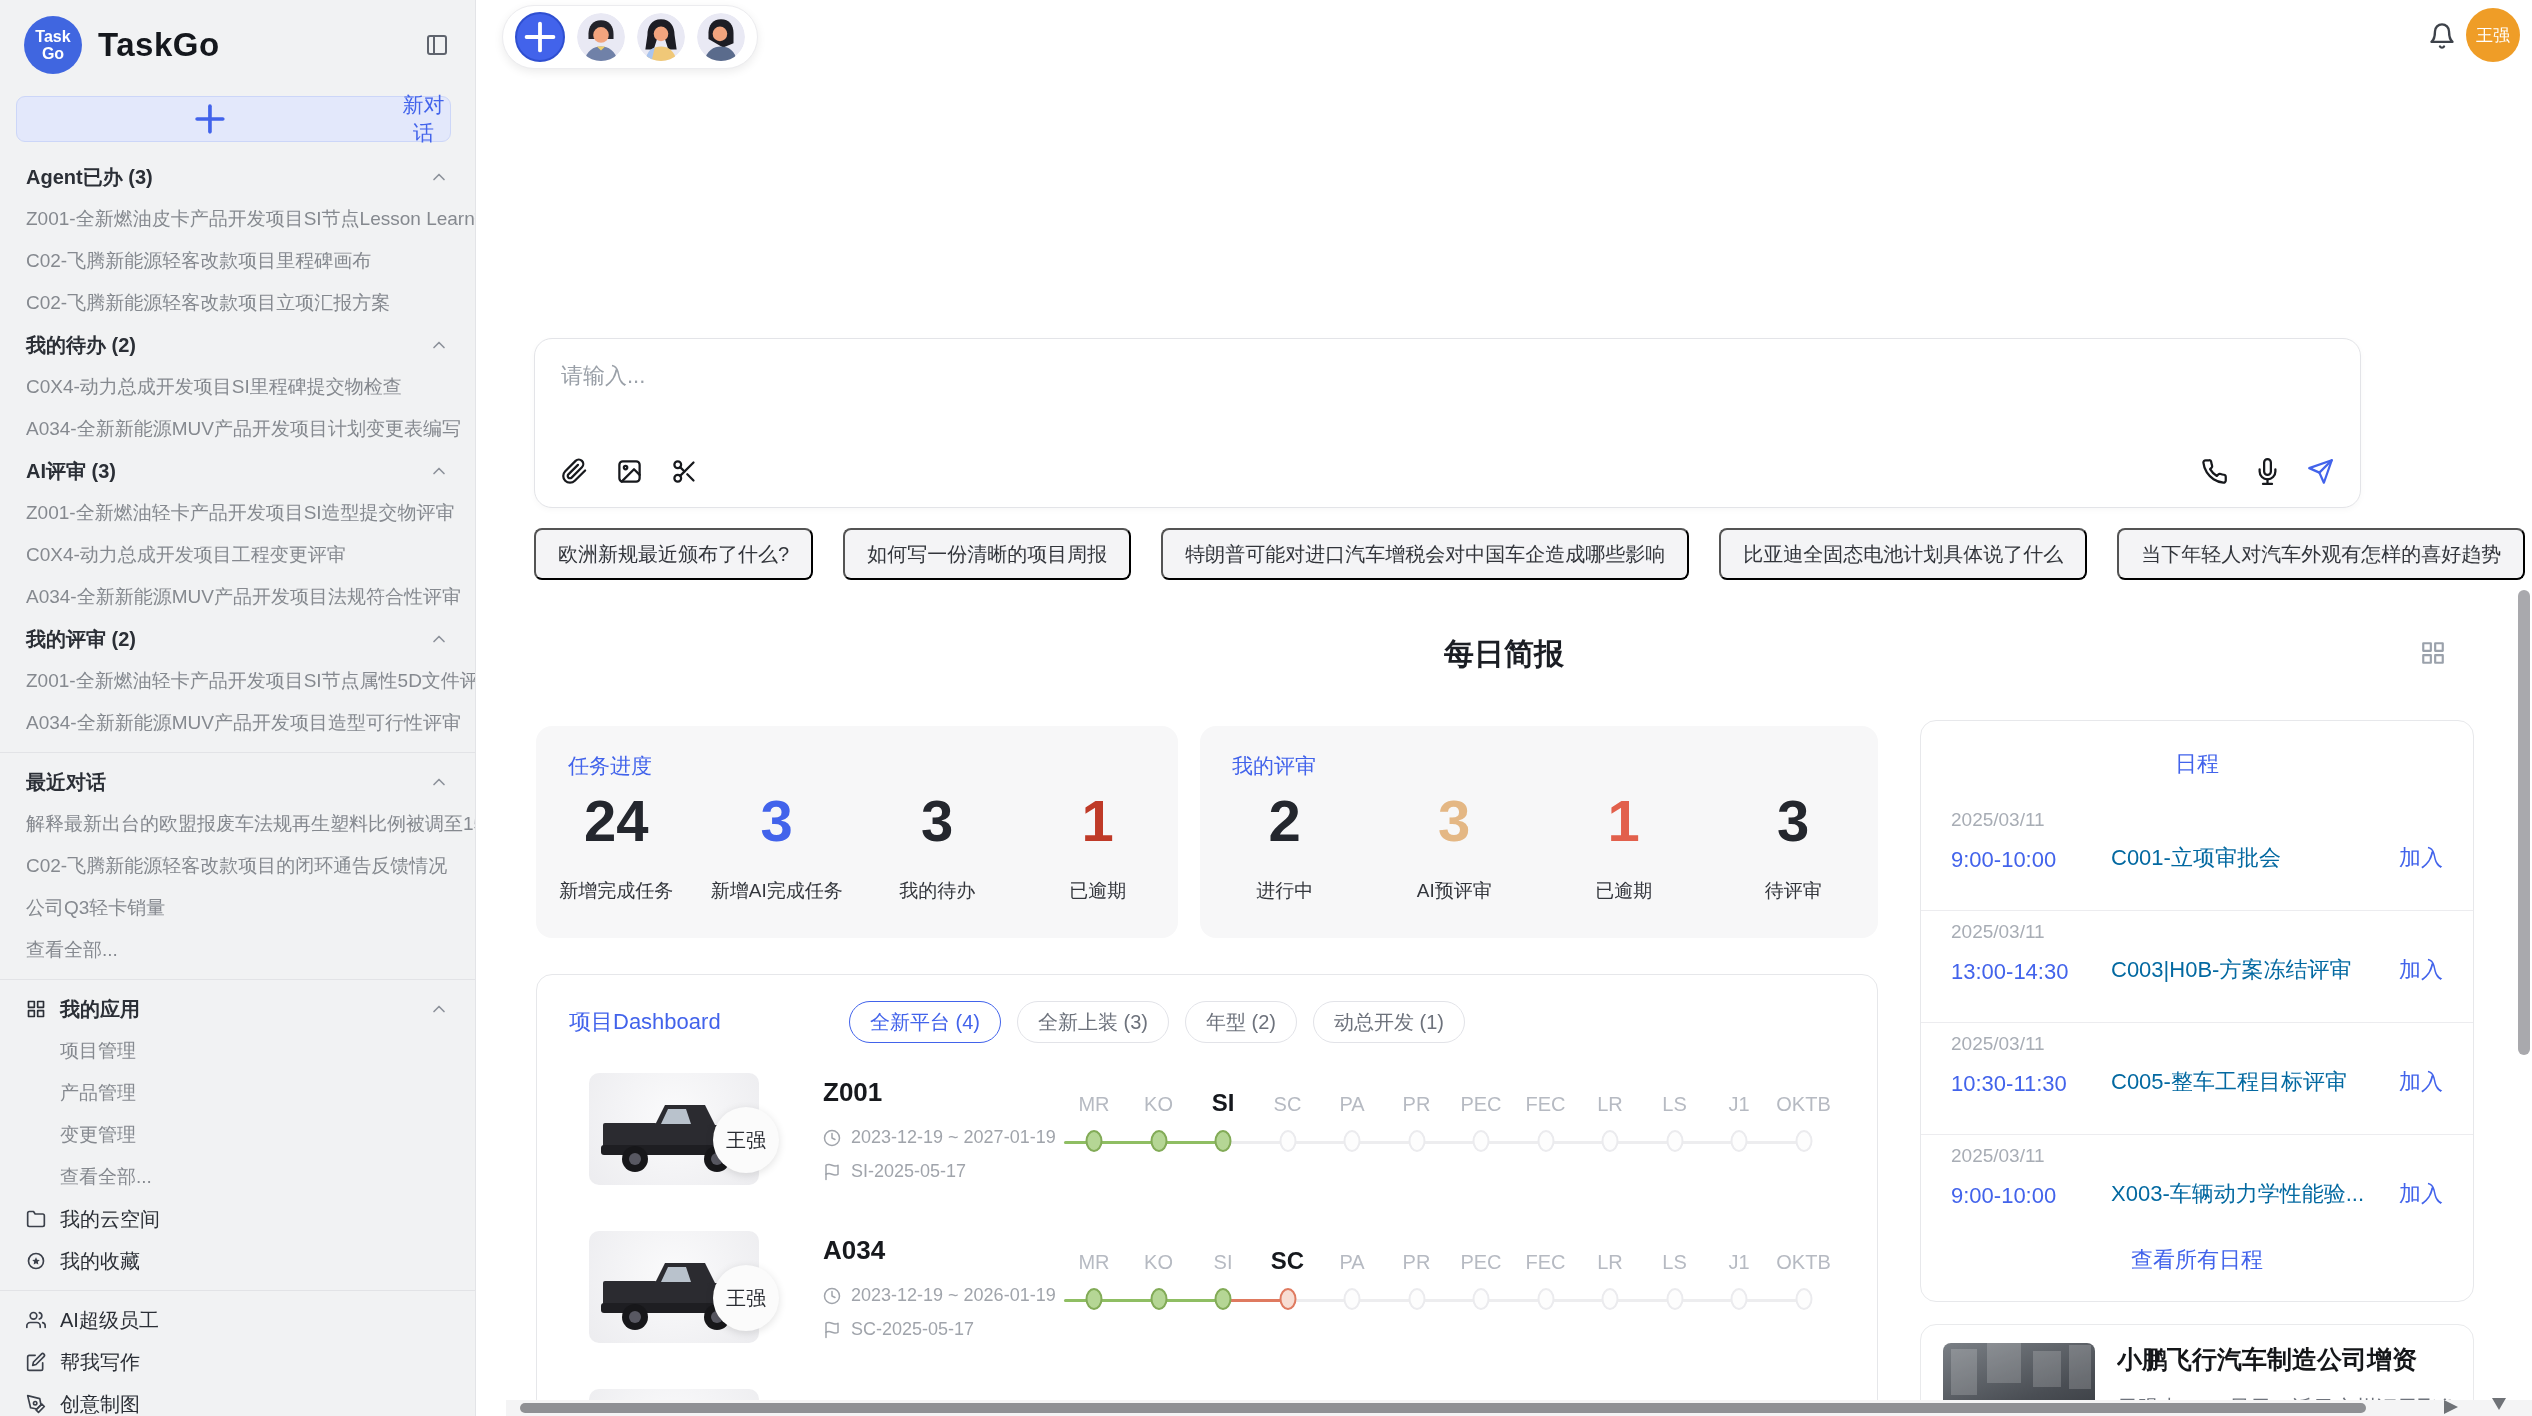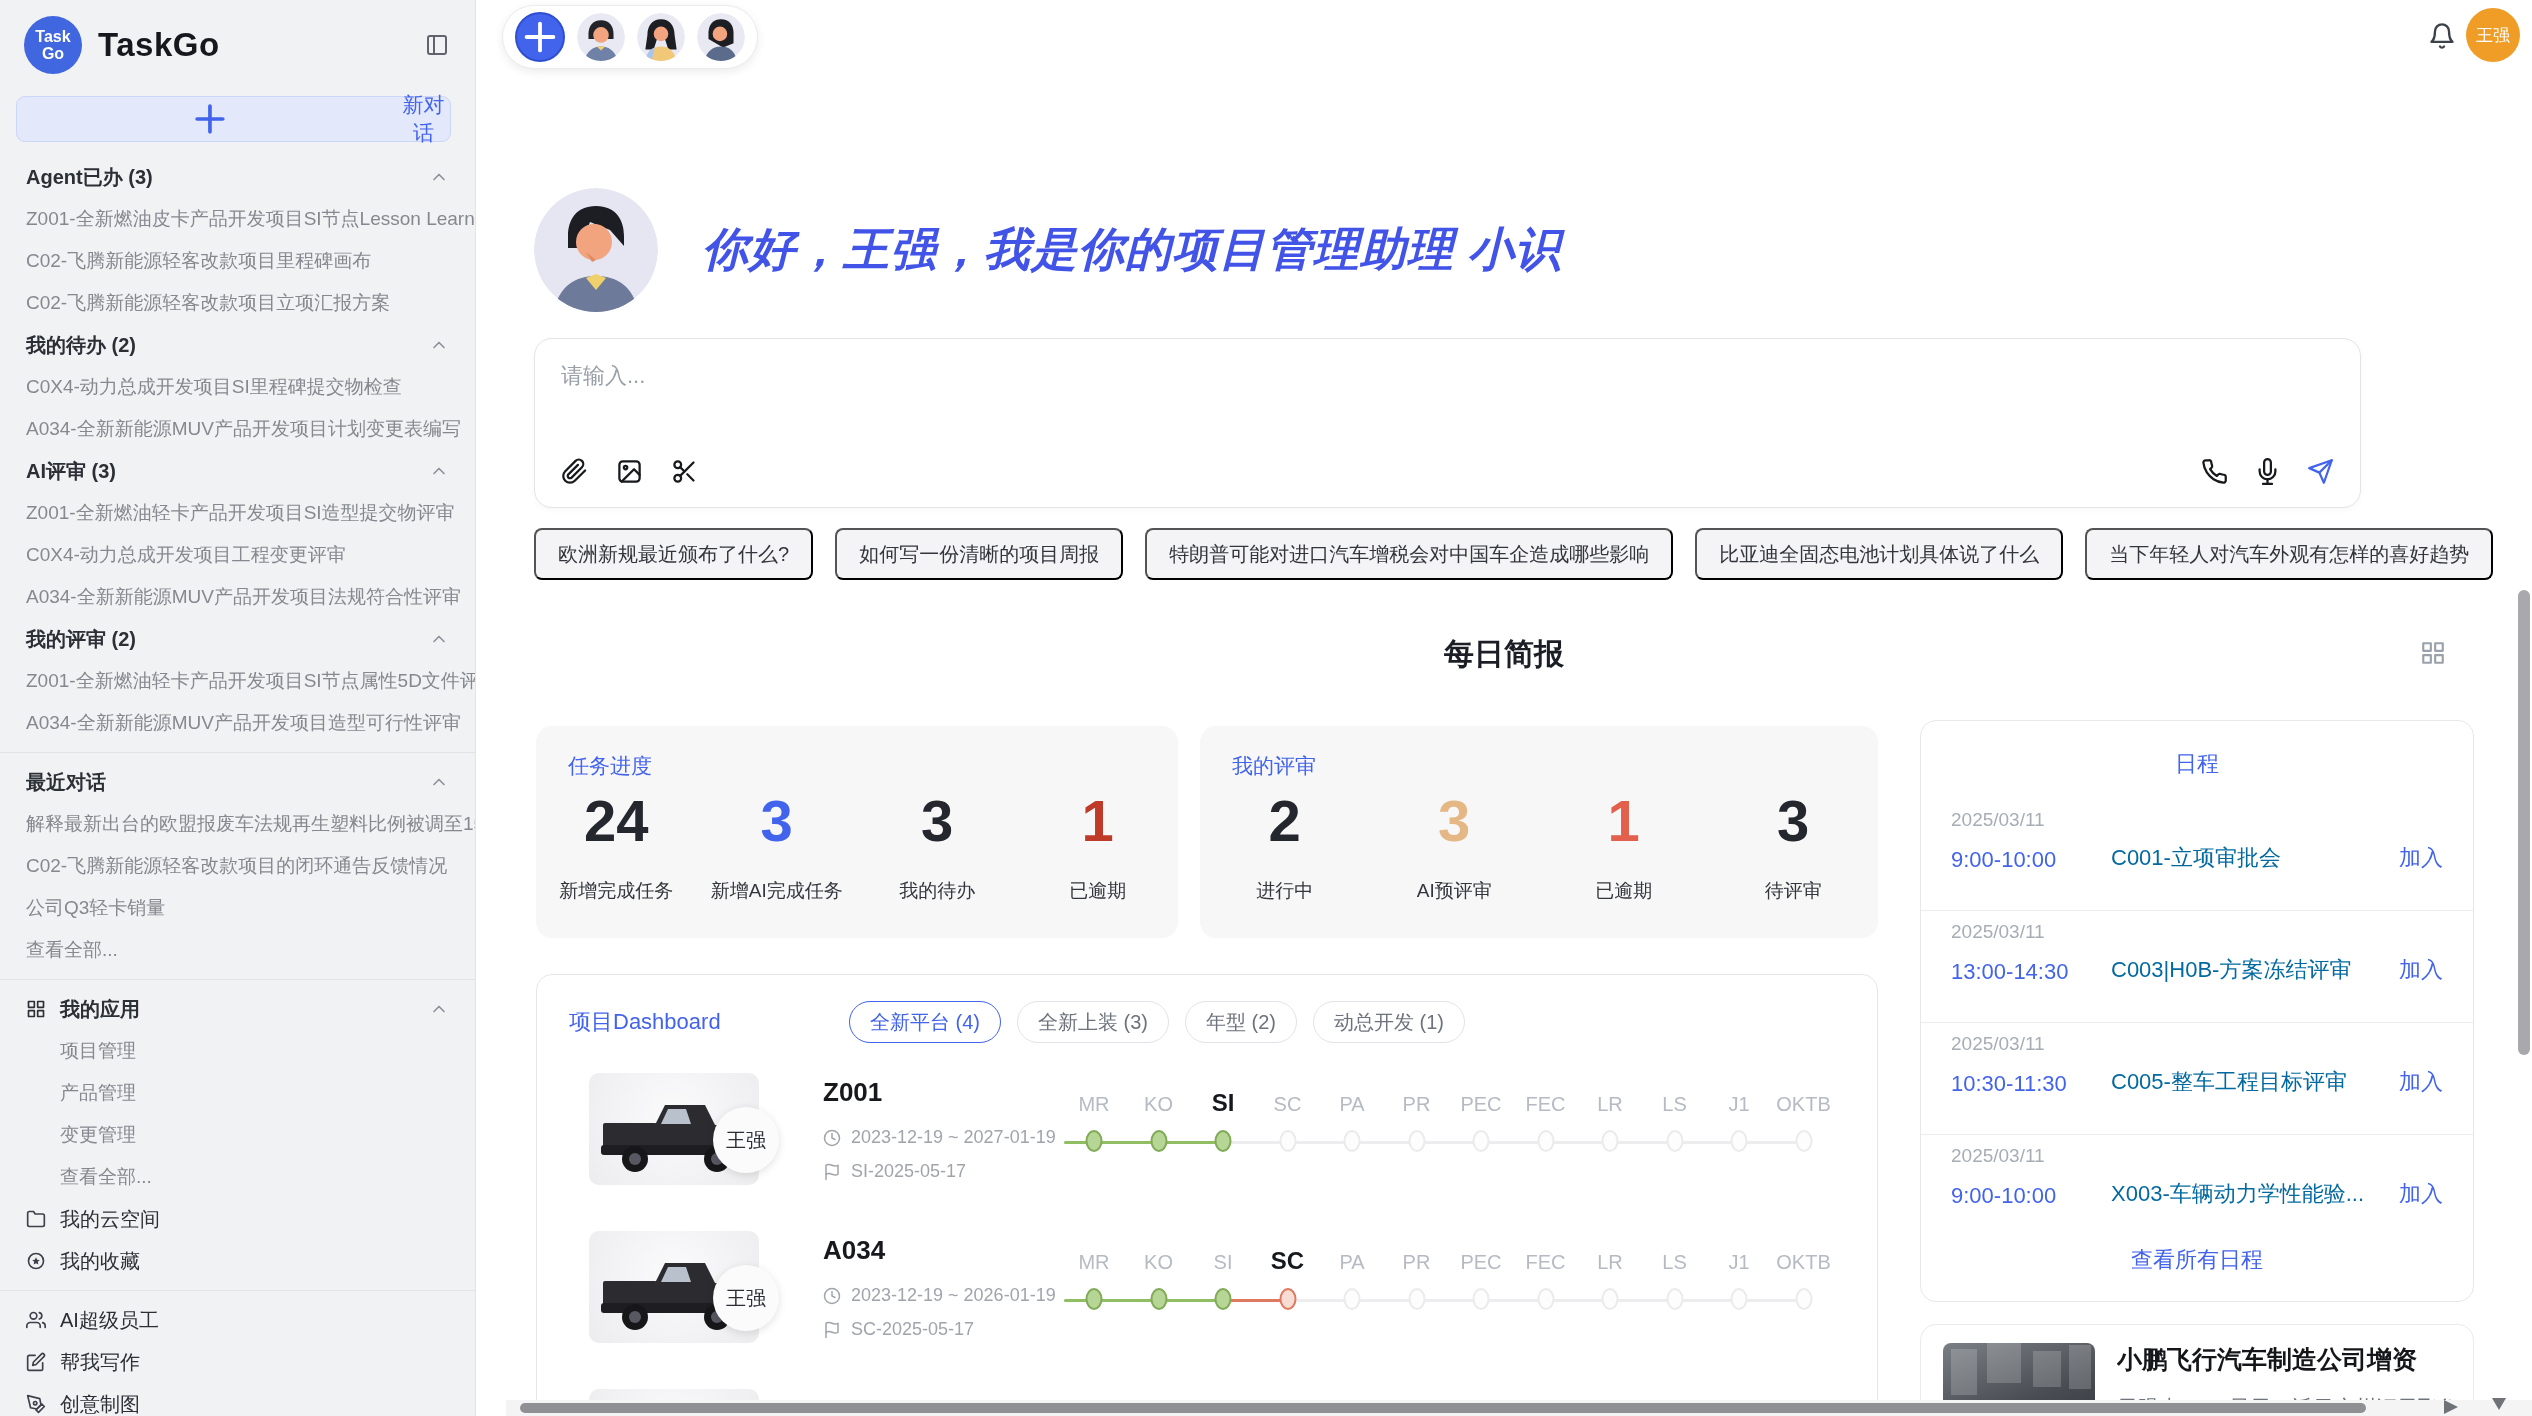--- a/index.html
+++ b/index.html
@@ -42,21 +42,21 @@
 
   .input-card { position:absolute; left:58px; top:338px; width:1827px; height:170px; border:1px solid #e3e4e8; border-radius:18px; box-shadow:0 2px 6px rgba(0,0,0,.03); background:#fff; }
   .input-area { position:absolute; left:26px; top:22px; width:1700px; height:70px; border:none; outline:none; resize:none; font-size:22px; font-family:inherit; color:#23262c; background:transparent; }
   .input-area::placeholder { color:#9aa0a8; }
   .input-icons-left { position:absolute; left:26px; bottom:22px; display:flex; gap:28px; color:#17191d; }
   .input-icons-left .ico { width:27px; height:27px; cursor:pointer; }
   .input-icons-right { position:absolute; right:26px; bottom:22px; display:flex; gap:26px; align-items:center; color:#17191d; }
   .input-icons-right .ico { width:27px; height:27px; cursor:pointer; }
   .ico-send { color:#4263eb; }
 
-  .chips { position:absolute; left:58px; top:528px; display:flex; gap:22px; }
+  .chips { position:absolute; left:58px; top:528px; display:flex; gap:30px; }
   .chip { height:52px; background:#f4f4f6; border-radius:8px; display:flex; align-items:center; padding:0 22px; font-size:20px; color:#32353b; white-space:nowrap; cursor:pointer; }
 
   .brief-title { position:absolute; left:0; top:634px; width:2056px; text-align:center; font-size:30px; font-weight:700; color:#1b1e24; }
   .brief-grid-btn { position:absolute; left:1944px; top:640px; width:26px; height:26px; color:#9aa1ab; cursor:pointer; }
 
   .stat-card { position:absolute; top:726px; height:212px; background:#f7f7f8; border-radius:16px; }
   .stat-card .s-label { position:absolute; left:32px; top:26px; font-size:21px; color:#4263eb; }
   .stat-cols { position:absolute; left:0; right:0; top:62px; bottom:0; display:flex; }
   .stat-col { flex:1; display:flex; flex-direction:column; align-items:center; }
   .stat-val { font-size:58px; font-weight:600; line-height:66px; }
@@ -296,33 +296,20 @@
     </div>
 
     <div class="bell-btn">
       <svg class="stroke" viewBox="0 0 24 24">
           <path d="M18 8A6 6 0 0 0 6 8c0 7-3 9-3 9h18s-3-2-3-9"></path>
           <path d="M13.73 21a2 2 0 0 1-3.46 0"></path>
         </svg>
     </div>
     <div class="user-chip">王强</div>
 
-    <div class="hero">
-      <div class="hero-avatar">
-        <svg viewBox="0 0 124 124">
-            <circle cx="62" cy="62" r="62" fill="#e6e6f2"></circle>
-            <path d="M62 18c-20 0-28 14-28 30v12h12l10-26 20 8 14 16V48c0-16-8-30-28-30z" fill="#1d1d24"></path>
-            <circle cx="60" cy="54" r="18" fill="#f2a47e"></circle>
-            <path d="M52 64l6 10 4-2z" fill="#e08b63"></path>
-            <path d="M20 124c4-26 22-36 42-36s38 10 42 36z" fill="#6d7a99"></path>
-            <path d="M52 90l10 12 10-12-10-4z" fill="#f0d06a"></path>
-          </svg>
-      </div>
-      <div class="greeting">你好，王强，我是你的项目管理助理 小识</div>
-    </div>
 
     <div class="input-card">
       <textarea class="input-area" placeholder="请输入..." style=""></textarea>
       <div class="input-icons-left">
         <span class="ico"><svg class="stroke" viewBox="0 0 24 24">
               <path d="M21.44 11.05l-9.19 9.19a6 6 0 0 1-8.49-8.49l9.19-9.19a4 4 0 0 1 5.66 5.66l-9.2 9.19a2 2 0 0 1-2.83-2.83l8.49-8.48"></path>
             </svg></span>
         <span class="ico"><svg class="stroke" viewBox="0 0 24 24">
               <rect x="3" y="3" width="18" height="18" rx="3"></rect>
               <circle cx="8.5" cy="8.5" r="1.5"></circle>

